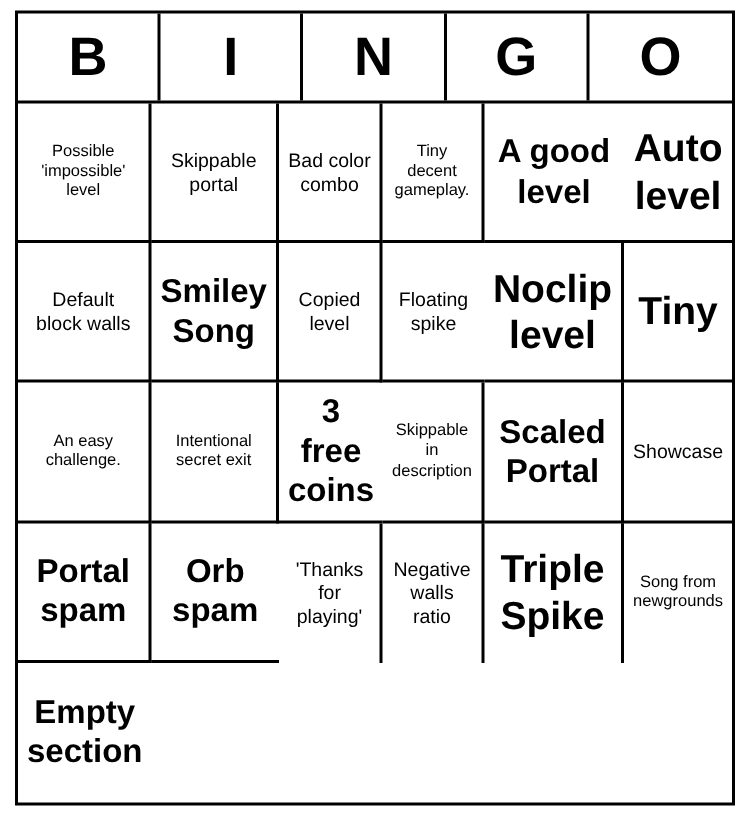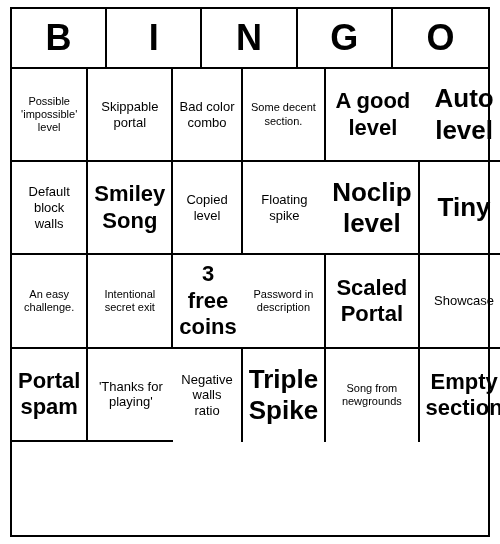--- a/index.html
+++ b/index.html
@@ -74,35 +74,36 @@
   <div class="bingo-header-cell">B</div>
       <div class="bingo-header-cell">I</div>
       <div class="bingo-header-cell">N</div>
       <div class="bingo-header-cell">G</div>
       <div class="bingo-header-cell">O</div>
     </div>
   <div class="bingo-grid">
   <div class="bingo-cell small-text">Possible 'impossible' level</div>
       <div class="bingo-cell">Skippable portal</div>
       <div class="bingo-cell">Bad color combo</div>
-      <div class="bingo-cell small-text">Some decent section.</div>
+      <div class="bingo-cell small-text">Tiny decent gameplay.</div>
       <div class="bingo-cell large-text">A good level</div>
       <div class="bingo-cell xlarge-text">Auto level</div>
       <div class="bingo-cell">Default block walls</div>
       <div class="bingo-cell large-text">Smiley Song</div>
       <div class="bingo-cell">Copied level</div>
       <div class="bingo-cell">Floating spike</div>
       <div class="bingo-cell xlarge-text">Noclip level</div>
       <div class="bingo-cell xlarge-text">Tiny</div>
       <div class="bingo-cell small-text">An easy challenge.</div>
       <div class="bingo-cell small-text">Intentional secret exit</div>
       <div class="bingo-cell large-text">3 free coins</div>
-      <div class="bingo-cell small-text">Password in description</div>
+      <div class="bingo-cell small-text">Skippable in description</div>
       <div class="bingo-cell large-text">Scaled Portal</div>
       <div class="bingo-cell">Showcase</div>
       <div class="bingo-cell large-text">Portal spam</div>
+      <div class="bingo-cell large-text">Orb spam</div>
       <div class="bingo-cell">'Thanks for playing'</div>
       <div class="bingo-cell">Negative walls ratio</div>
       <div class="bingo-cell xlarge-text">Triple Spike</div>
       <div class="bingo-cell small-text">Song from newgrounds</div>
       <div class="bingo-cell large-text">Empty section</div>
     </div>
 </div>
 
 </body></html>

